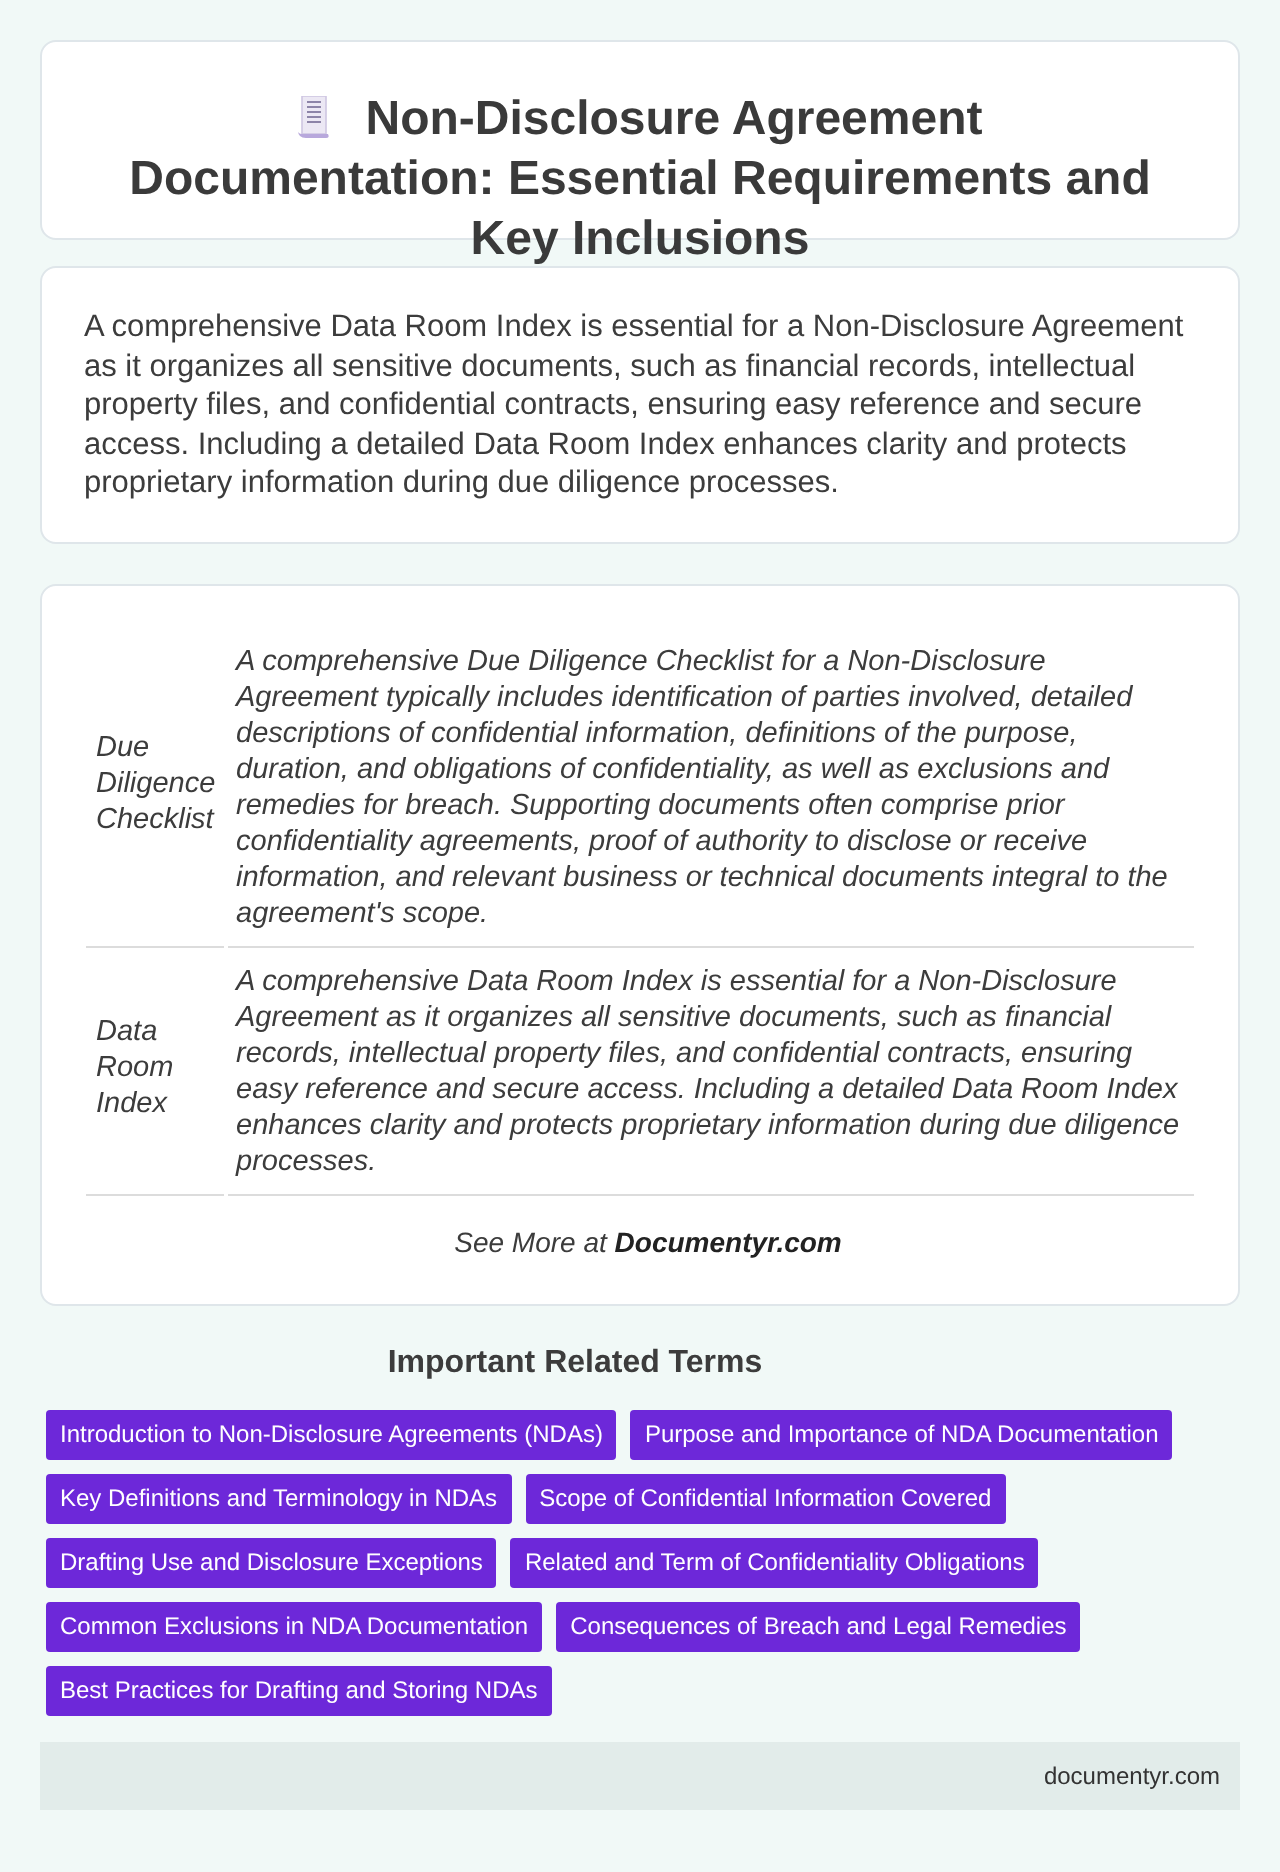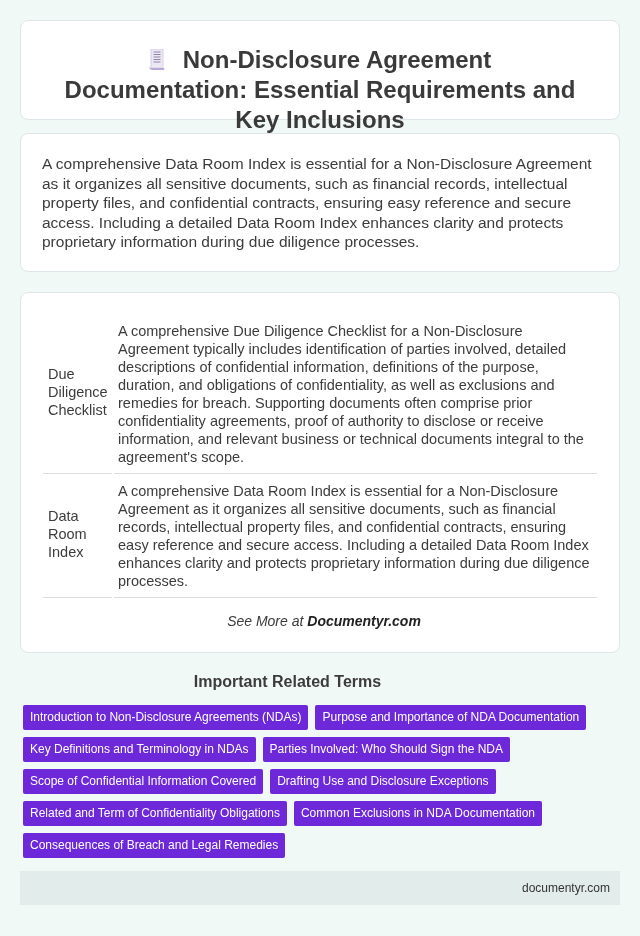--- a/index.html
+++ b/index.html
@@ -51,20 +51,21 @@
     width: 558px;
     border-collapse: separate;
     border-spacing: 2px 0;
   }
   td {
     vertical-align: middle;
     font-size: 14.5px;
     line-height: 18px;
     color: #3c3c3c;
     border-bottom: 1.5px solid #dcdcdc;
+    font-style: italic;
   }
   td.label { width: 69px; padding: 12px 4px 16px 5px; }
   td.desc { padding: 8px 4px 7px 4px; }
   .see-more {
     position: absolute;
     left: 0; right: 0; top: 320px;
     text-align: center;
     font-size: 14px;
     font-style: italic;
     color: #3c3c3c;
@@ -147,23 +148,23 @@
     <span>See More at </span><b>Documentyr.com</b>
   </div>
 </div>
 
 <h2 class="related-title">Important Related Terms</h2>
 
 <div class="tags">
   <span class="tag">Introduction to Non-Disclosure Agreements (NDAs)</span>
   <span class="tag">Purpose and Importance of NDA Documentation</span>
   <span class="tag">Key Definitions and Terminology in NDAs</span>
-  <span class="tag">Parties Involved: Who Should Sign the NDA</span>
   <span class="tag">Scope of Confidential Information Covered</span>
   <span class="tag">Drafting Use and Disclosure Exceptions</span>
   <span class="tag">Related and Term of Confidentiality Obligations</span>
   <span class="tag">Common Exclusions in NDA Documentation</span>
   <span class="tag">Consequences of Breach and Legal Remedies</span>
+  <span class="tag">Best Practices for Drafting and Storing NDAs</span>
 </div>
 
 <div class="footer">
   <span>documentyr.com</span>
 </div>
 
 </body></html>

